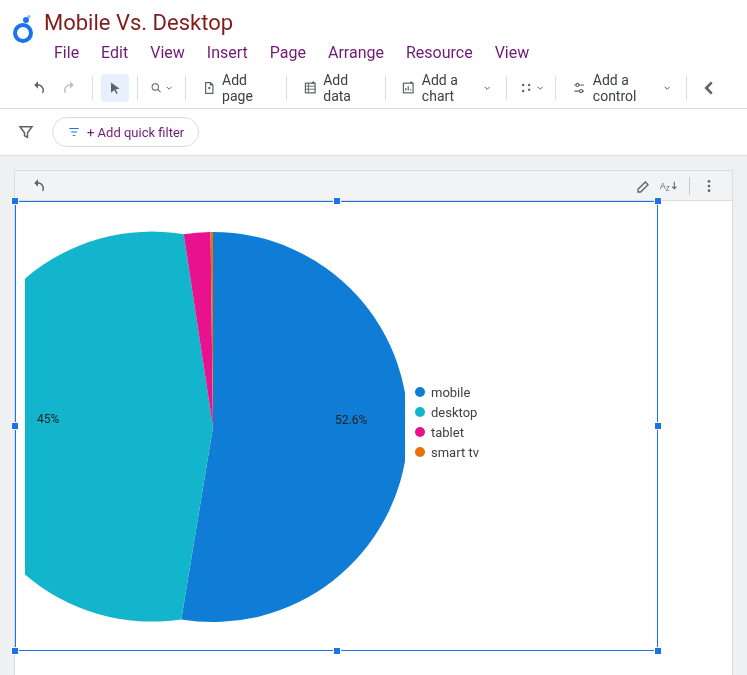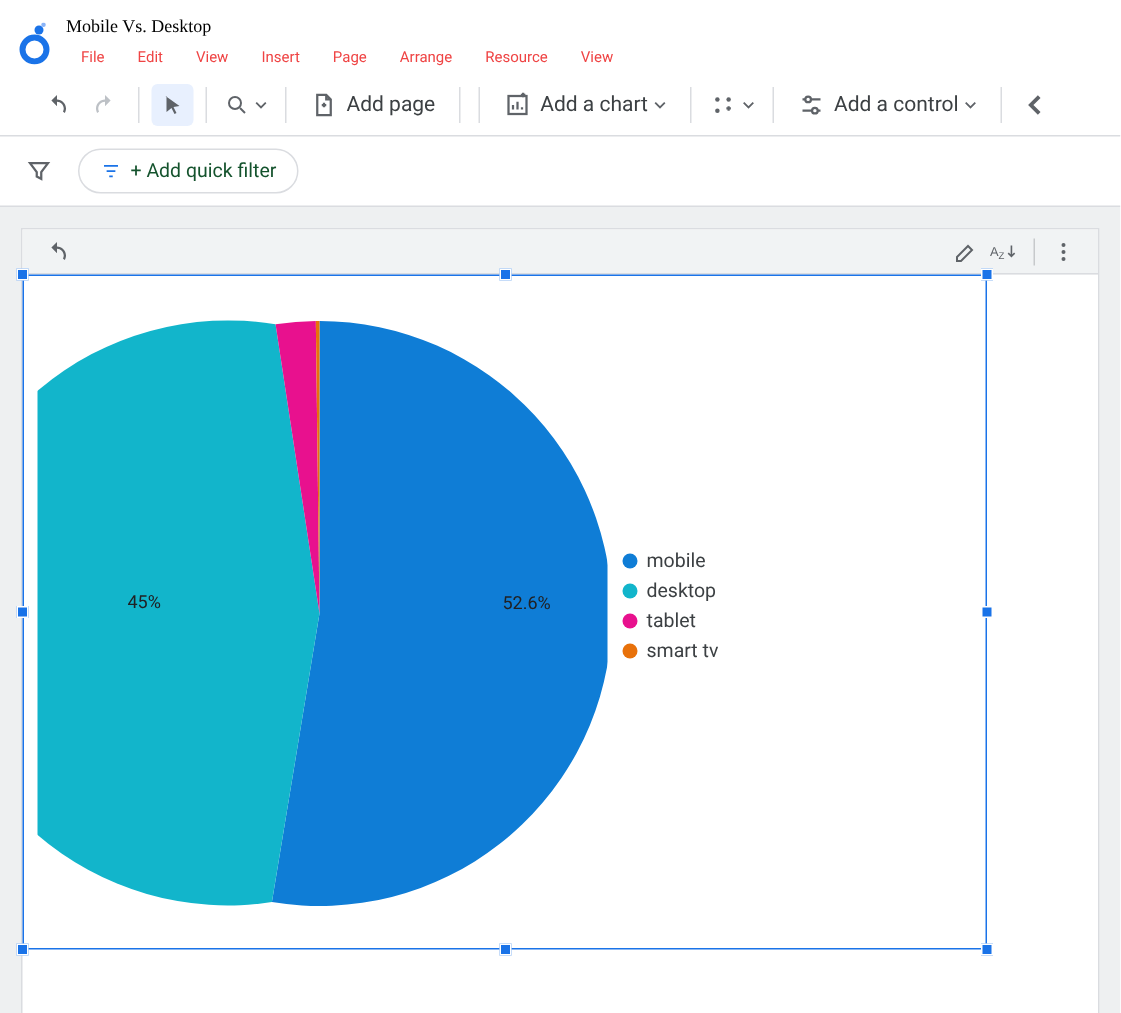--- a/index.html
+++ b/index.html
@@ -1,31 +1,31 @@
 <!DOCTYPE html>
 <html><head>
 <meta charset="utf-8">
 <style>
   * { box-sizing: border-box; margin: 0; padding: 0; }
   body { font-family: "Google Sans", Roboto, Arial, sans-serif; font-size: 13px; color: #3c4043; background: #fff; width: 747px; }
   .header { display: flex; align-items: flex-start; padding: 8px 10px 0 10px; }
   .logo { width: 26px; height: 34px; display: flex; align-items: center; justify-content: center; margin-right: 8px; margin-top: 4px; }
   .title-block { flex: 1; }
-  .doc-title { font-size: 12px; color: #000000; padding: 2px 0 2px 0; font-family: Liberation Serif, serif; }
+  .doc-title { font-size: 22px; color: #7f1d1d; padding: 2px 0 2px 0; }
   .menubar { display: flex; gap: 2px; padding: 2px 0; }
-  .menu-item { padding: 4px 10px; font-size: 10px; color: #ef4444; cursor: pointer; border-radius: 4px; }
+  .menu-item { padding: 4px 10px; font-size: 16px; color: #701a75; cursor: pointer; border-radius: 4px; }
   .toolbar { display: flex; align-items: center; padding: 6px 24px; border-bottom: 1px solid #dadce0; gap: 4px; }
   .tb-group { display: flex; align-items: center; gap: 4px; }
   .tb-btn { display: inline-flex; align-items: center; justify-content: center; height: 28px; min-width: 28px; border-radius: 4px; cursor: pointer; padding: 0 4px; }
   .tb-btn.selected { background: #e8f0fe; }
   .tb-div { width: 1px; height: 24px; background: #dadce0; margin: 0 4px; }
   .tb-label { font-size: 14px; color: #3c4043; padding-left: 6px; }
   .caret { margin-left: 4px; }
   .filterbar { display: flex; align-items: center; padding: 8px 12px; gap: 12px; border-bottom: 1px solid #dadce0; }
-  .pill { display: inline-flex; align-items: center; border: 1px solid #dadce0; border-radius: 18px; height: 30px; padding: 0 14px; color: #14532d; cursor: pointer; gap: 6px; }
+  .pill { display: inline-flex; align-items: center; border: 1px solid #dadce0; border-radius: 18px; height: 30px; padding: 0 14px; color: #701a75; cursor: pointer; gap: 6px; }
   .canvas-wrap { background: #eef0f1; padding: 14px; }
   .page { background: #fff; border: 1px solid #dadce0; position: relative; height: 530px; }
   .chart-toolbar { height: 30px; background: #f1f3f4; border-bottom: 1px solid #dadce0; display: flex; align-items: center; padding: 0 10px; }
   .chart-toolbar .spacer { flex: 1; }
   .chart-tb-btn { width: 26px; height: 26px; display: inline-flex; align-items: center; justify-content: center; cursor: pointer; border-radius: 4px; }
   .sel-frame { position: absolute; border: 1px solid #1a73e8; }
   .sel-handle { position: absolute; width: 8px; height: 8px; background: #1a73e8; border: 1px solid #fff; }
   .chart-body { position: absolute; }
   .legend { position: absolute; top: 175px; left: 390px; font-size: 13px; color: #3c4043; }
   .legend-row { display: flex; align-items: center; gap: 6px; height: 20px; cursor: default; }
@@ -90,20 +90,28 @@
   </div>
   <div class="tb-div"></div>
   <div class="tb-btn" style="padding:0 8px;">
     <svg width="18" height="18" viewBox="0 0 24 24">
         <path d="M14 3H6v18h12V7l-4-4zm0 0v4h4" fill="none" stroke="#5f6368" stroke-width="2"></path>
         <path d="M10 12h4M12 10v4" stroke="#5f6368" stroke-width="2"></path>
       </svg>
     <span class="tb-label">Add page</span>
   </div>
   <div class="tb-div"></div>
+  <div class="tb-btn" style="padding:0 8px;">
+    <svg width="18" height="18" viewBox="0 0 24 24">
+        <rect x="4" y="4" width="16" height="16" fill="none" stroke="#5f6368" stroke-width="2"></rect>
+        <path d="M4 9h16M4 14h16M9 4v16" stroke="#5f6368" stroke-width="1.5"></path>
+        <path d="M17 1v4M15 3h4" stroke="#5f6368" stroke-width="2"></path>
+      </svg>
+    <span class="tb-label">Add data</span>
+  </div>
   <div class="tb-div"></div>
   <div class="tb-btn" style="padding:0 8px;">
     <svg width="18" height="18" viewBox="0 0 24 24">
         <rect x="4" y="4" width="16" height="16" fill="none" stroke="#5f6368" stroke-width="2"></rect>
         <path d="M8 16v-4M12 16v-7M16 16v-2" stroke="#5f6368" stroke-width="2"></path>
         <path d="M17 1v4M15 3h4" stroke="#5f6368" stroke-width="2"></path>
       </svg>
     <span class="tb-label">Add a chart</span>
     <svg class="caret" width="8" height="8" viewBox="0 0 10 10">
         <path d="M1 3l4 4 4-4" stroke="#5f6368" stroke-width="1.5" fill="none"></path>
@@ -203,21 +211,21 @@
           <path d="M 0 0 L 0 -195 A 195 195 0 1 1 -31.72 192.40 Z" fill="#0F7DD6"></path>
 
           <path d="M 0 0 L -31.72 192.40 A 195 195 0 1 1 -29.30 -192.79 Z" fill="#12B5CB"></path>
 
           <path d="M 0 0 L -29.30 -192.79 A 195 195 0 0 1 -2.45 -194.98 Z" fill="#E8118E"></path>
 
           <path d="M 0 0 L -2.45 -194.98 A 195 195 0 0 1 0 -195 Z" fill="#E8710A"></path>
         </g>
       </svg>
       <div class="pct-label" style="left:310px; top:206px;">52.6%</div>
-      <div class="pct-label" style="left:12px; top:205px;margin-left:48px;">45%</div>
+      <div class="pct-label" style="left:12px; top:205px;">45%</div>
 
       <div class="legend">
         <div class="legend-row">
           <div class="swatch" style="background:#0F7DD6;"></div>
           <span>mobile</span>
         </div>
         <div class="legend-row">
           <div class="swatch" style="background:#12B5CB;"></div>
           <span>desktop</span>
         </div>

